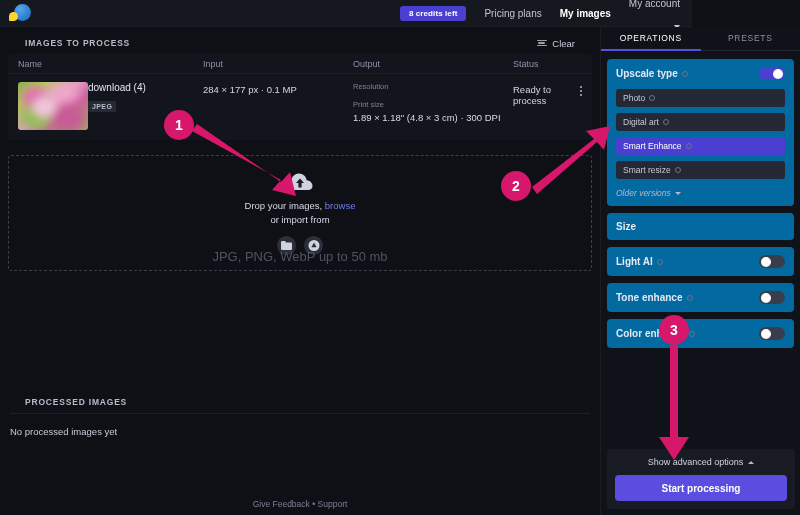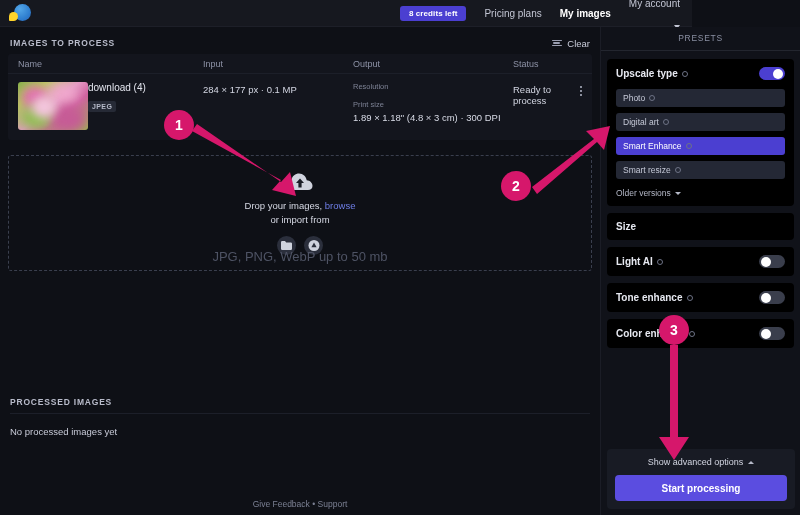--- a/index.html
+++ b/index.html
@@ -38,21 +38,21 @@
   .navlink { font-size: 10px; color: #c3c6d4; }
   .navlink.active { color: #ffffff; font-weight: bold; }
   .navacct { font-size: 10px; color: #c3c6d4; display: flex; align-items: flex-end; gap: 16px; flex-direction: column; }
   .caret { width: 0; height: 0; border-left: 3.5px solid transparent; border-right: 3.5px solid transparent; border-top: 4px solid #c3c6d4; }
 
   
   .left { position: absolute; left: 0; top: 27px; width: 600px; height: 488px; background: #0e1016; }
 
   .sect-head {
     display: flex; align-items: center; height: 22px;
-    padding: 0 10px; margin-top: 5px;
+    padding: 0 25px; margin-top: 5px;
   }
   .sect-title { font-size: 8.5px; letter-spacing: .8px; color: #b9bccb; font-weight: bold; }
   .clear-btn { margin-left: auto; display: flex; align-items: center; gap: 5px; color: #c9ccda; font-size: 9.5px; cursor: pointer; }
   .clear-lines { display: flex; flex-direction: column; gap: 1.5px; width: 10px; }
   .clear-lines i { display: block; height: 1.2px; background: #9a9eb0; border-radius: 1px; }
   .clear-lines i:nth-child(1){ width: 10px; }
   .clear-lines i:nth-child(2){ width: 7px; margin-left:1px;}
   .clear-lines i:nth-child(3){ width: 10px; }
 
   .card { background: #13151d; margin: 0 8px; border-radius: 3px; }
@@ -131,21 +131,21 @@
   }
   .tabs { display: flex; height: 24px; }
   .tab {
     flex: 1; text-align: center; font-size: 8.5px; letter-spacing: .7px;
     color: #8b90a3; line-height: 23px; cursor: pointer;
     border-bottom: 1px solid #23262f;
   }
   .tab.active { color: #ffffff; border-bottom: 2px solid #5b4de0; }
 
   .panel { padding: 8px 6px 0 6px; }
-  .pcard { background: #000000; border-radius: 4px; padding: 8px 9px; margin-bottom: 7px; }
+  .pcard { background: #0369a1; border-radius: 4px; padding: 8px 9px; margin-bottom: 7px; }
   .pcard-row { display: flex; align-items: center; }
   .plabel { font-size: 10px; color: #e6e8f0; font-weight: bold; display: flex; align-items: center; gap: 4px; }
   .info {
     width: 6px; height: 6px; border-radius: 50%; border: 1px solid #6d7285;
     display: inline-block; position: relative; top: 0px;
   }
   .toggle {
     margin-left: auto; width: 26px; height: 13px; border-radius: 7px;
     background: #3a3e4c; position: relative; cursor: pointer;
   }
@@ -153,21 +153,21 @@
   .toggle.on { background: #4b3fd1; }
   .toggle.on .knob { left: 14px; }
 
   .chips { display: flex; flex-wrap: wrap; gap: 6px; margin-top: 9px; flex-direction: column; }
   .chip {
     font-size: 8.5px; color: #c6cad8; background: #242835;
     padding: 4px 7px; border-radius: 3px; cursor: pointer;
     display: flex; align-items: center; gap: 4px;
   }
   .chip.sel { background: #4b3fd1; color: #ffffff; font-weight: normal; }
-  .older { margin-top: 9px; font-size: 8.5px; color: #b5b9c8; display: flex; align-items: center; gap: 4px; cursor: pointer; }
+  .older { margin-top: 9px; font-size: 8.5px; color: #b5b9c8; display: flex; align-items: center; gap: 4px; cursor: pointer; font-style: italic; }
   .chev { width:0;height:0;border-left:3px solid transparent;border-right:3px solid transparent;border-top:3.5px solid #b5b9c8; }
   .chev.up { border-top:none; border-bottom:3.5px solid #b5b9c8; }
 
   .seg { display: flex; gap: 0; margin-top: 8px; align-items: center; }
   .seg .s { font-size: 9px; padding: 4px 8px; border-radius: 3px; color: #c6cad8; cursor: pointer; }
   .seg .s.sel { background: #4b3fd1; color: #fff; font-weight: bold; }
   .wh { font-size: 9px; color: #4e5364; background: #1f2230; padding: 4px 8px; border-radius: 3px; margin-left: 6px; }
 
   .bottomcard {
     position: absolute; left: 6px; bottom: 6px; width: 188px;
@@ -294,20 +294,21 @@
 
     <div class="footer">
       <a href="#">Give Feedback</a>
       <span>•</span>
       <a href="#">Support</a>
     </div>
   </div>
 
   <div class="right">
     <div class="tabs">
+      <div class="tab active">OPERATIONS</div>
       <div class="tab">PRESETS</div>
     </div>
 
     <div class="panel">
 
       <div class="pcard">
         <div class="pcard-row">
           <span class="plabel">
             <span>Upscale type</span>
             <span class="info"></span>

